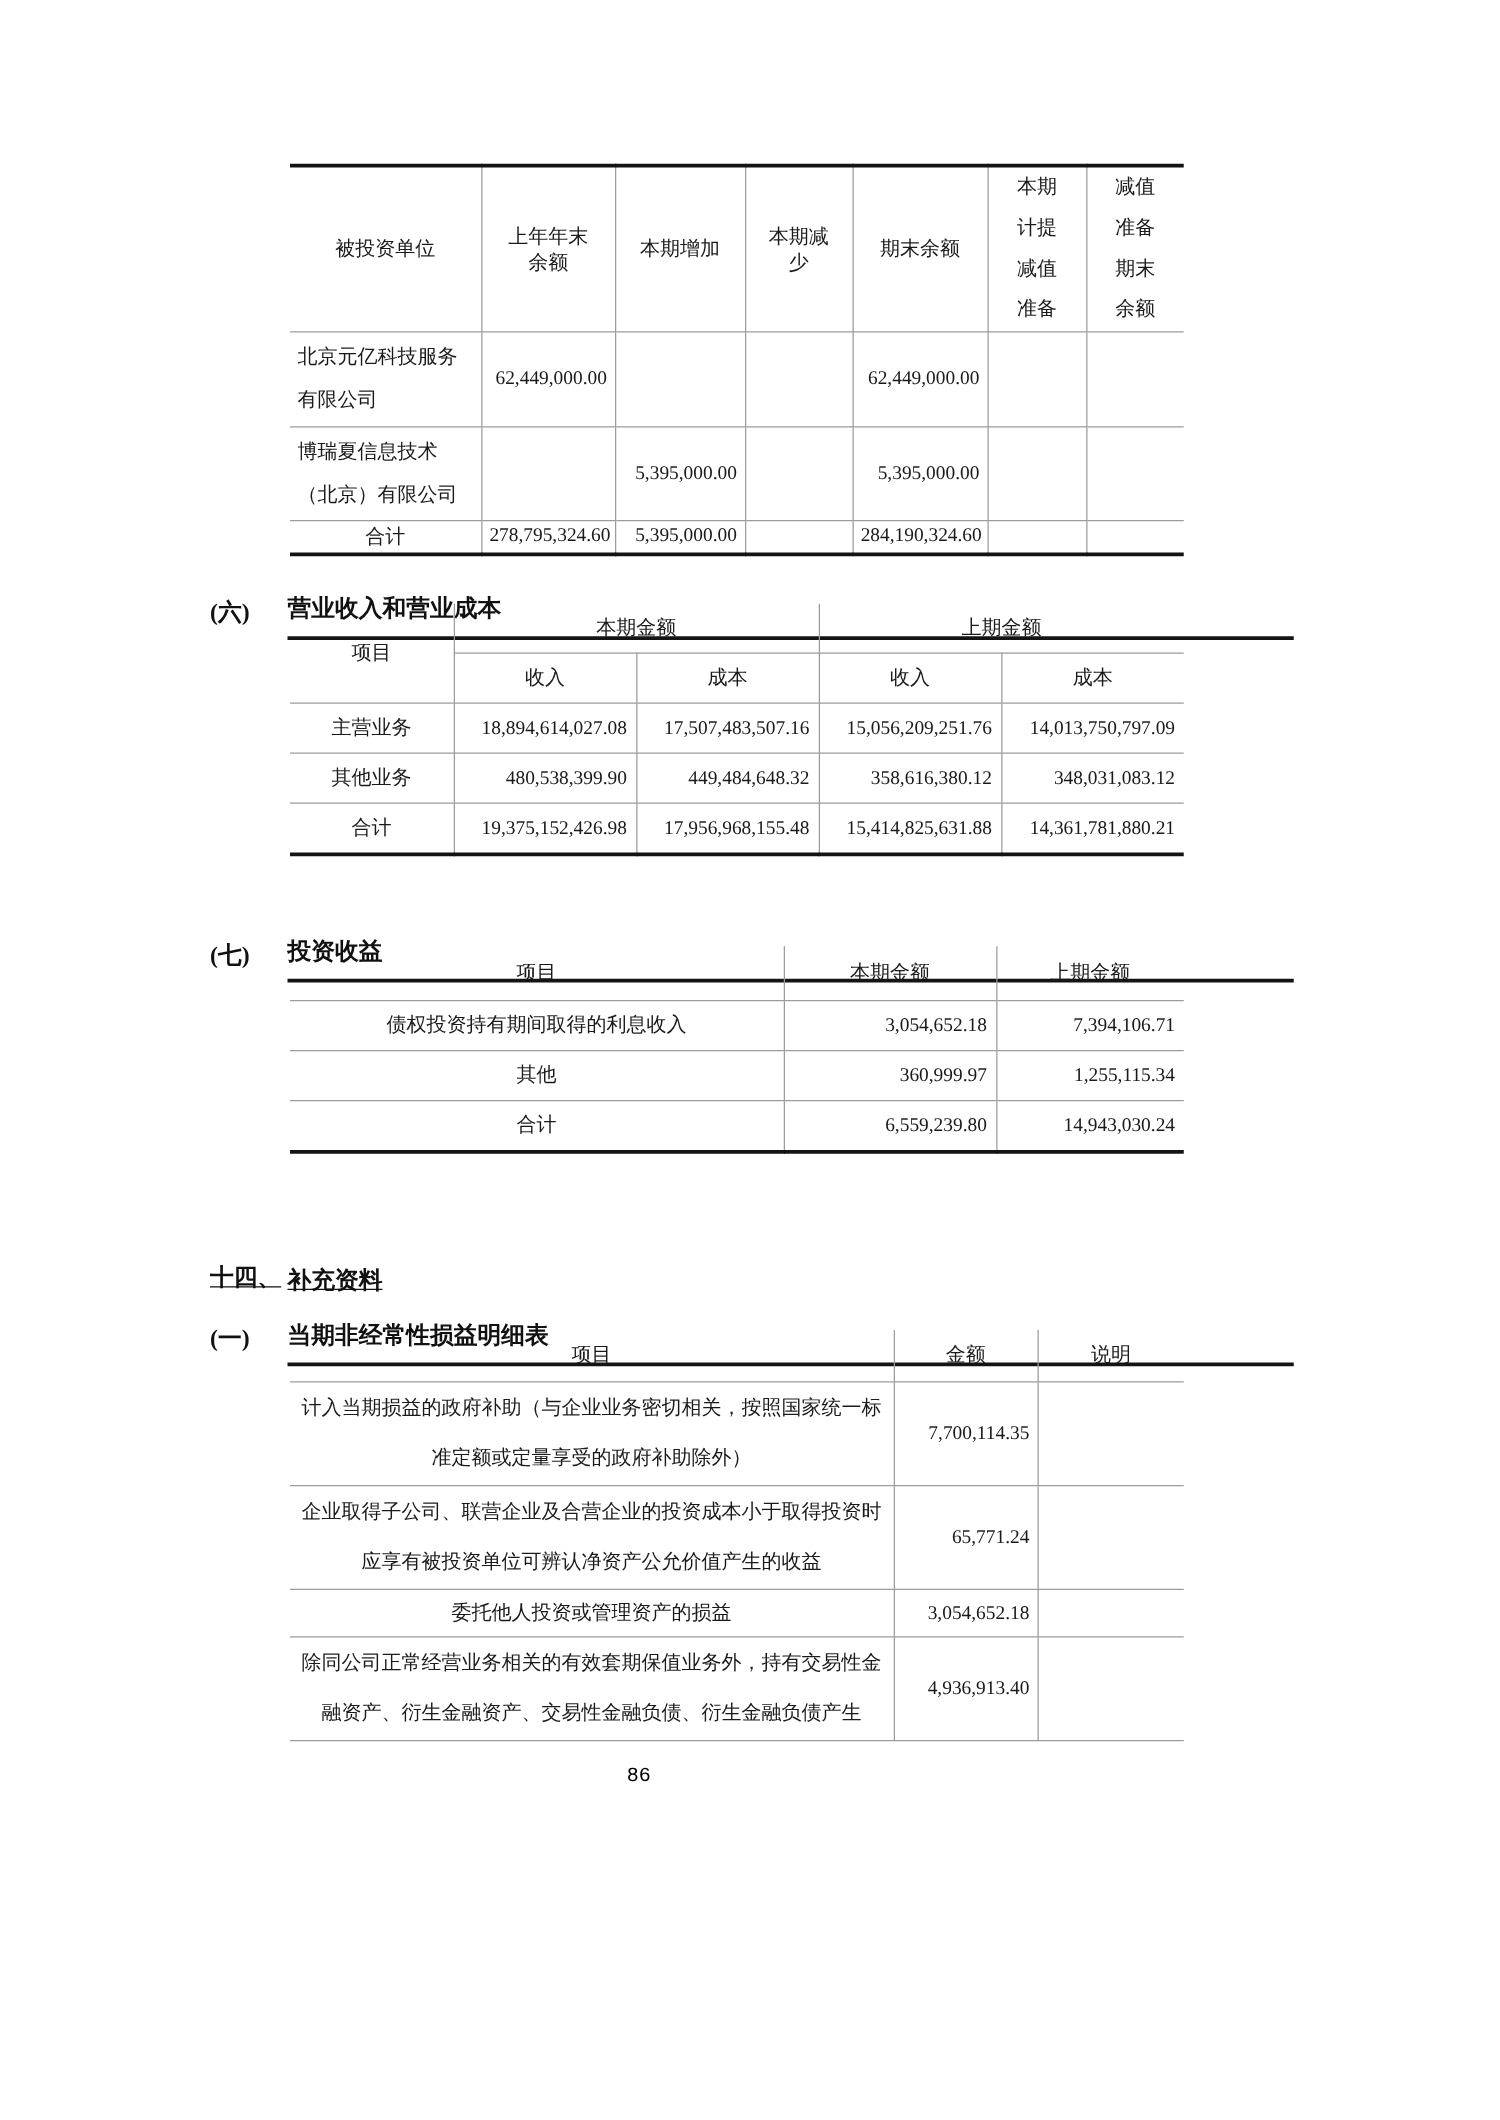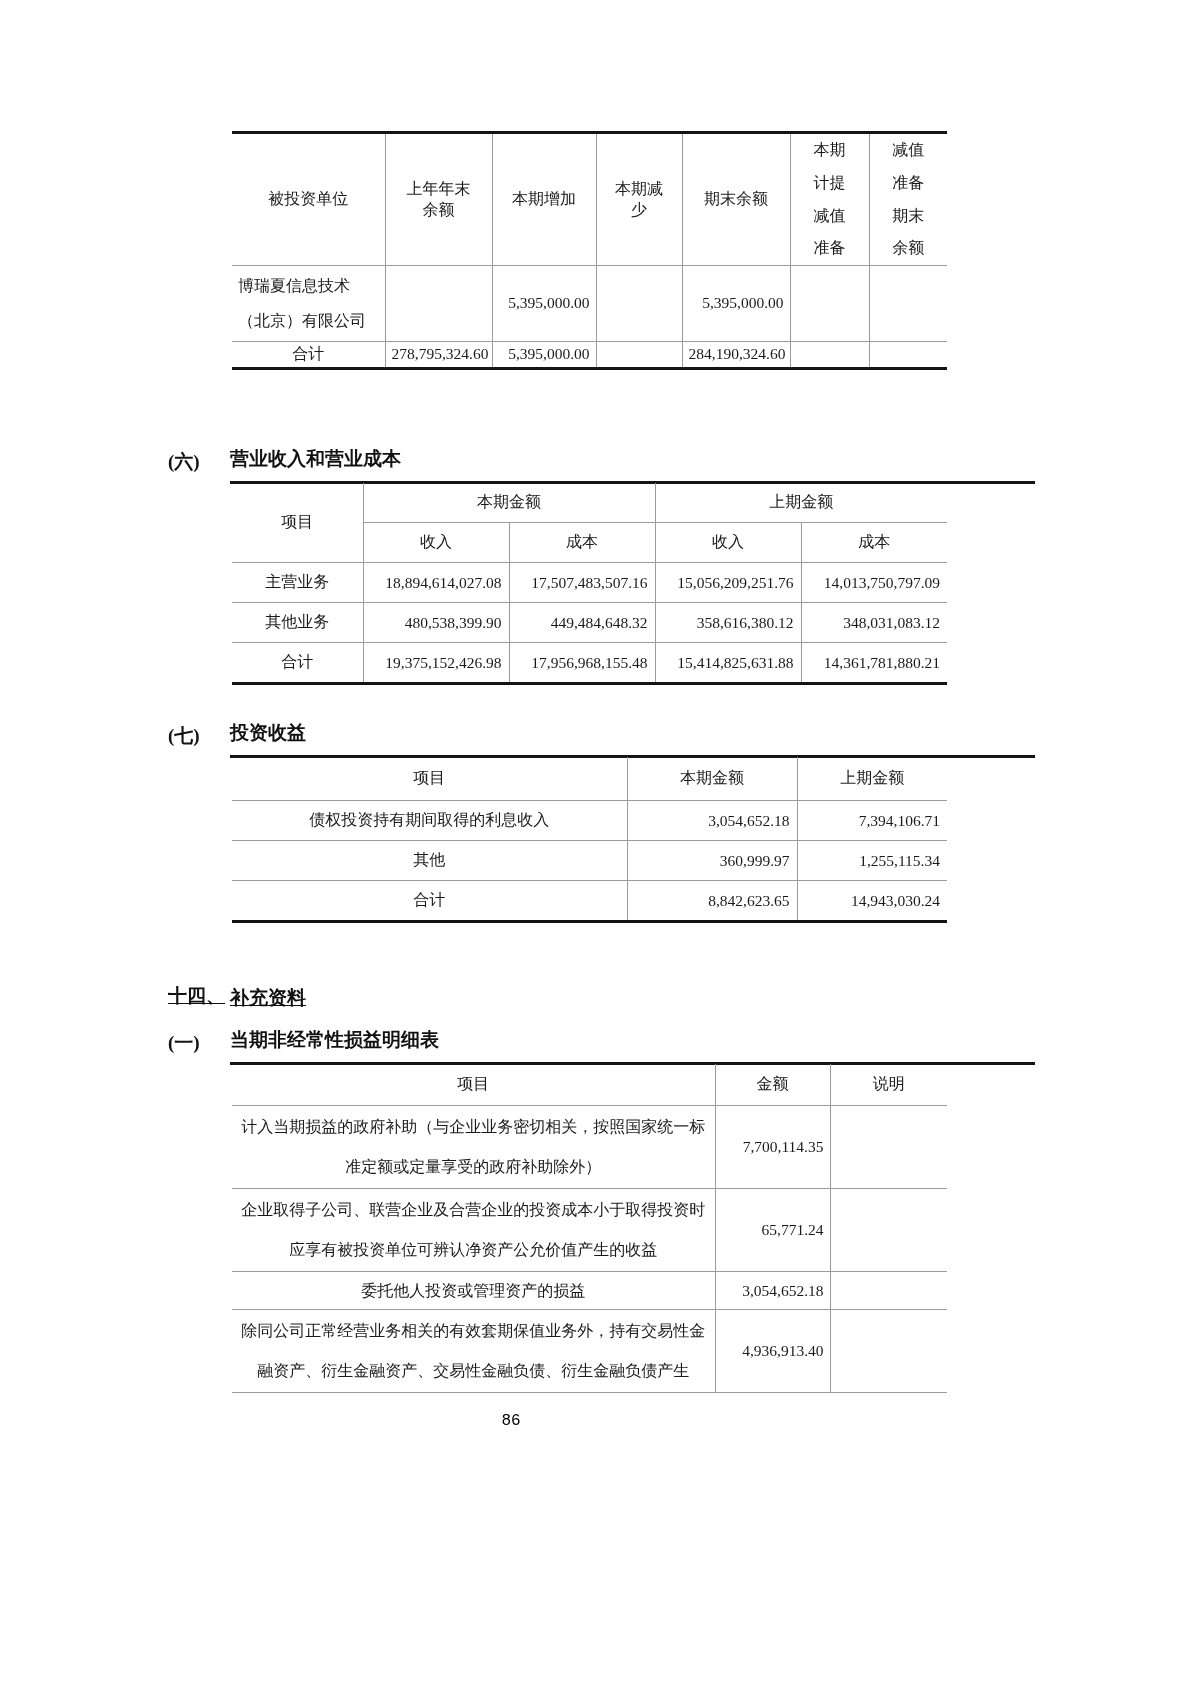--- a/index.html
+++ b/index.html
@@ -55,21 +55,21 @@
   .t4 thead th{padding:10px 4px;}
   .t4 td.item{line-height:2.5;padding-top:1px;padding-bottom:1px;}
   .t4 td.single{line-height:2.2;}
   
   .sec{
     position:absolute;left:168px;width:867px;
     display:flex;align-items:flex-end;
     font-weight:bold;font-size:19px;color:#111;
   }
   .sec .lbl{flex:0 0 62px;padding-bottom:9px;}
-  .sec .ttl{flex:1;padding-bottom:7px;}
+  .sec .ttl{flex:1;padding-bottom:7px;margin-top:28px;}
   .sec.rule .ttl{border-bottom:3px solid #141414;padding-bottom:9px;}
   .sec6{top:446px;}
   .sec7{top:720px;}
   .sec14{top:983px;text-decoration:underline;}
   .sec14-1{top:1027px;}
   
   .footer{
     position:absolute;top:1412px;left:0;width:1022px;
     text-align:center;font-size:16px;color:#000000;font-family:Liberation Mono, monospace;
   }
@@ -97,20 +97,29 @@
         <th>本期减少</th>
         <th>期末余额</th>
         <th class="pre">本期计提
 减值准备</th>
         <th class="pre">减值准备
 期末余额</th>
       </tr>
     </thead>
     <tbody>
       <tr>
+        <td class="name">北京元亿科技服务有限公司</td>
+        <td class="num">62,449,000.00</td>
+        <td class="num"></td>
+        <td class="num"></td>
+        <td class="num">62,449,000.00</td>
+        <td class="num"></td>
+        <td class="num"></td>
+      </tr>
+      <tr>
         <td class="name">博瑞夏信息技术（北京）有限公司</td>
         <td class="num"></td>
         <td class="num">5,395,000.00</td>
         <td class="num"></td>
         <td class="num">5,395,000.00</td>
         <td class="num"></td>
         <td class="num"></td>
       </tr>
       <tr>
         <td class="c">合计</td>
@@ -199,21 +208,21 @@
         <td class="num">3,054,652.18</td>
         <td class="num">7,394,106.71</td>
       </tr>
       <tr>
         <td class="item">其他</td>
         <td class="num">360,999.97</td>
         <td class="num">1,255,115.34</td>
       </tr>
       <tr>
         <td class="c">合计</td>
-        <td class="num">8,842,623.65</td>
+        <td class="num">6,559,239.80</td>
         <td class="num">14,943,030.24</td>
       </tr>
     </tbody>
   </table>
 
   <div class="sec sec14">
     <span class="lbl">十四、</span>
     <span class="ttl">补充资料</span>
   </div>
 

